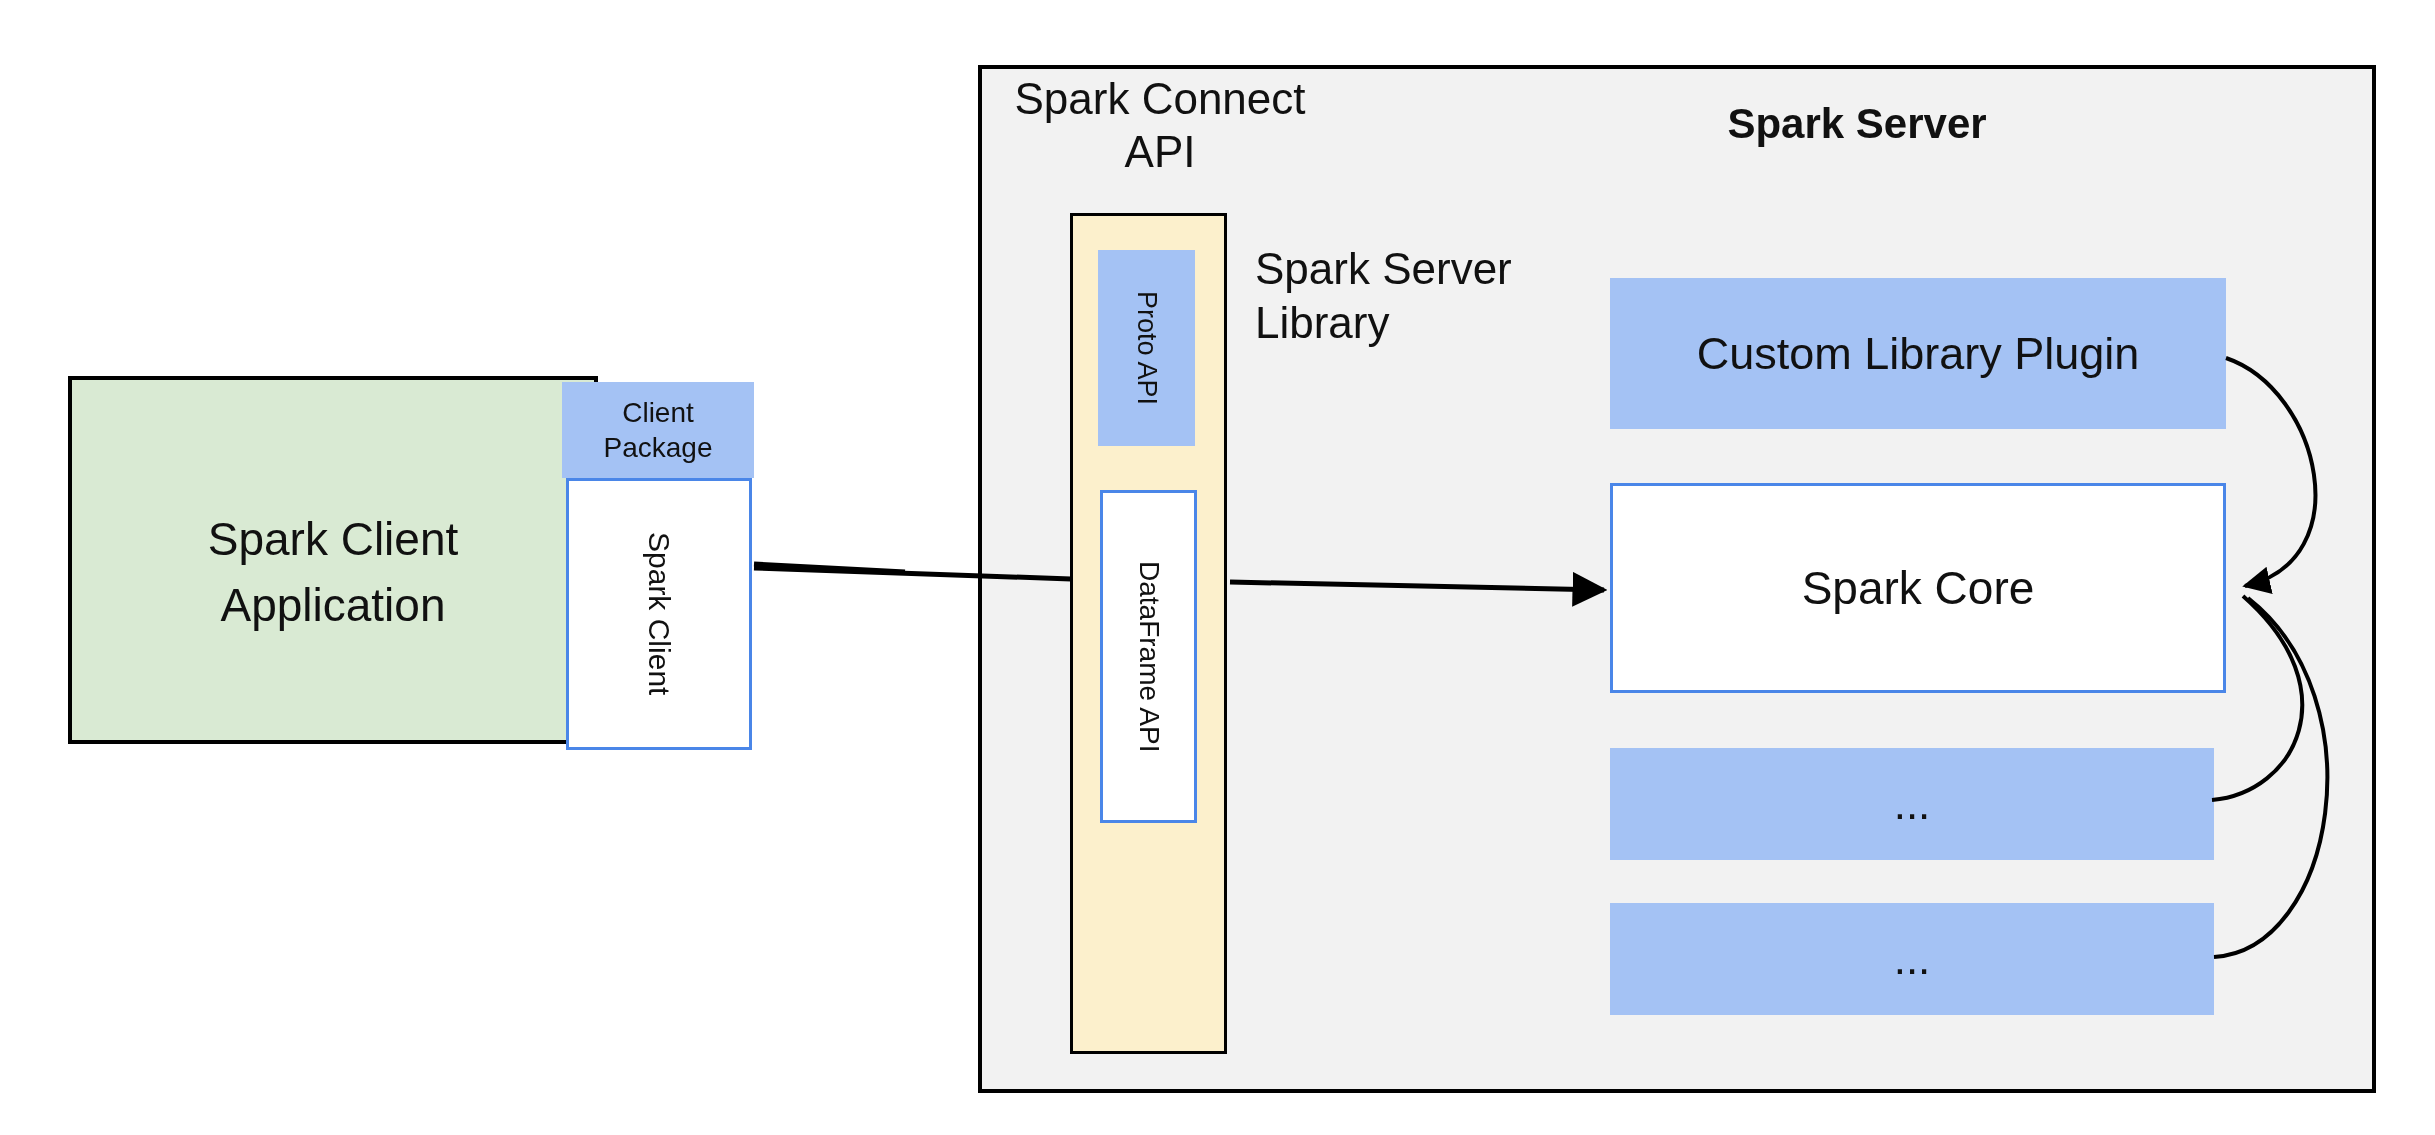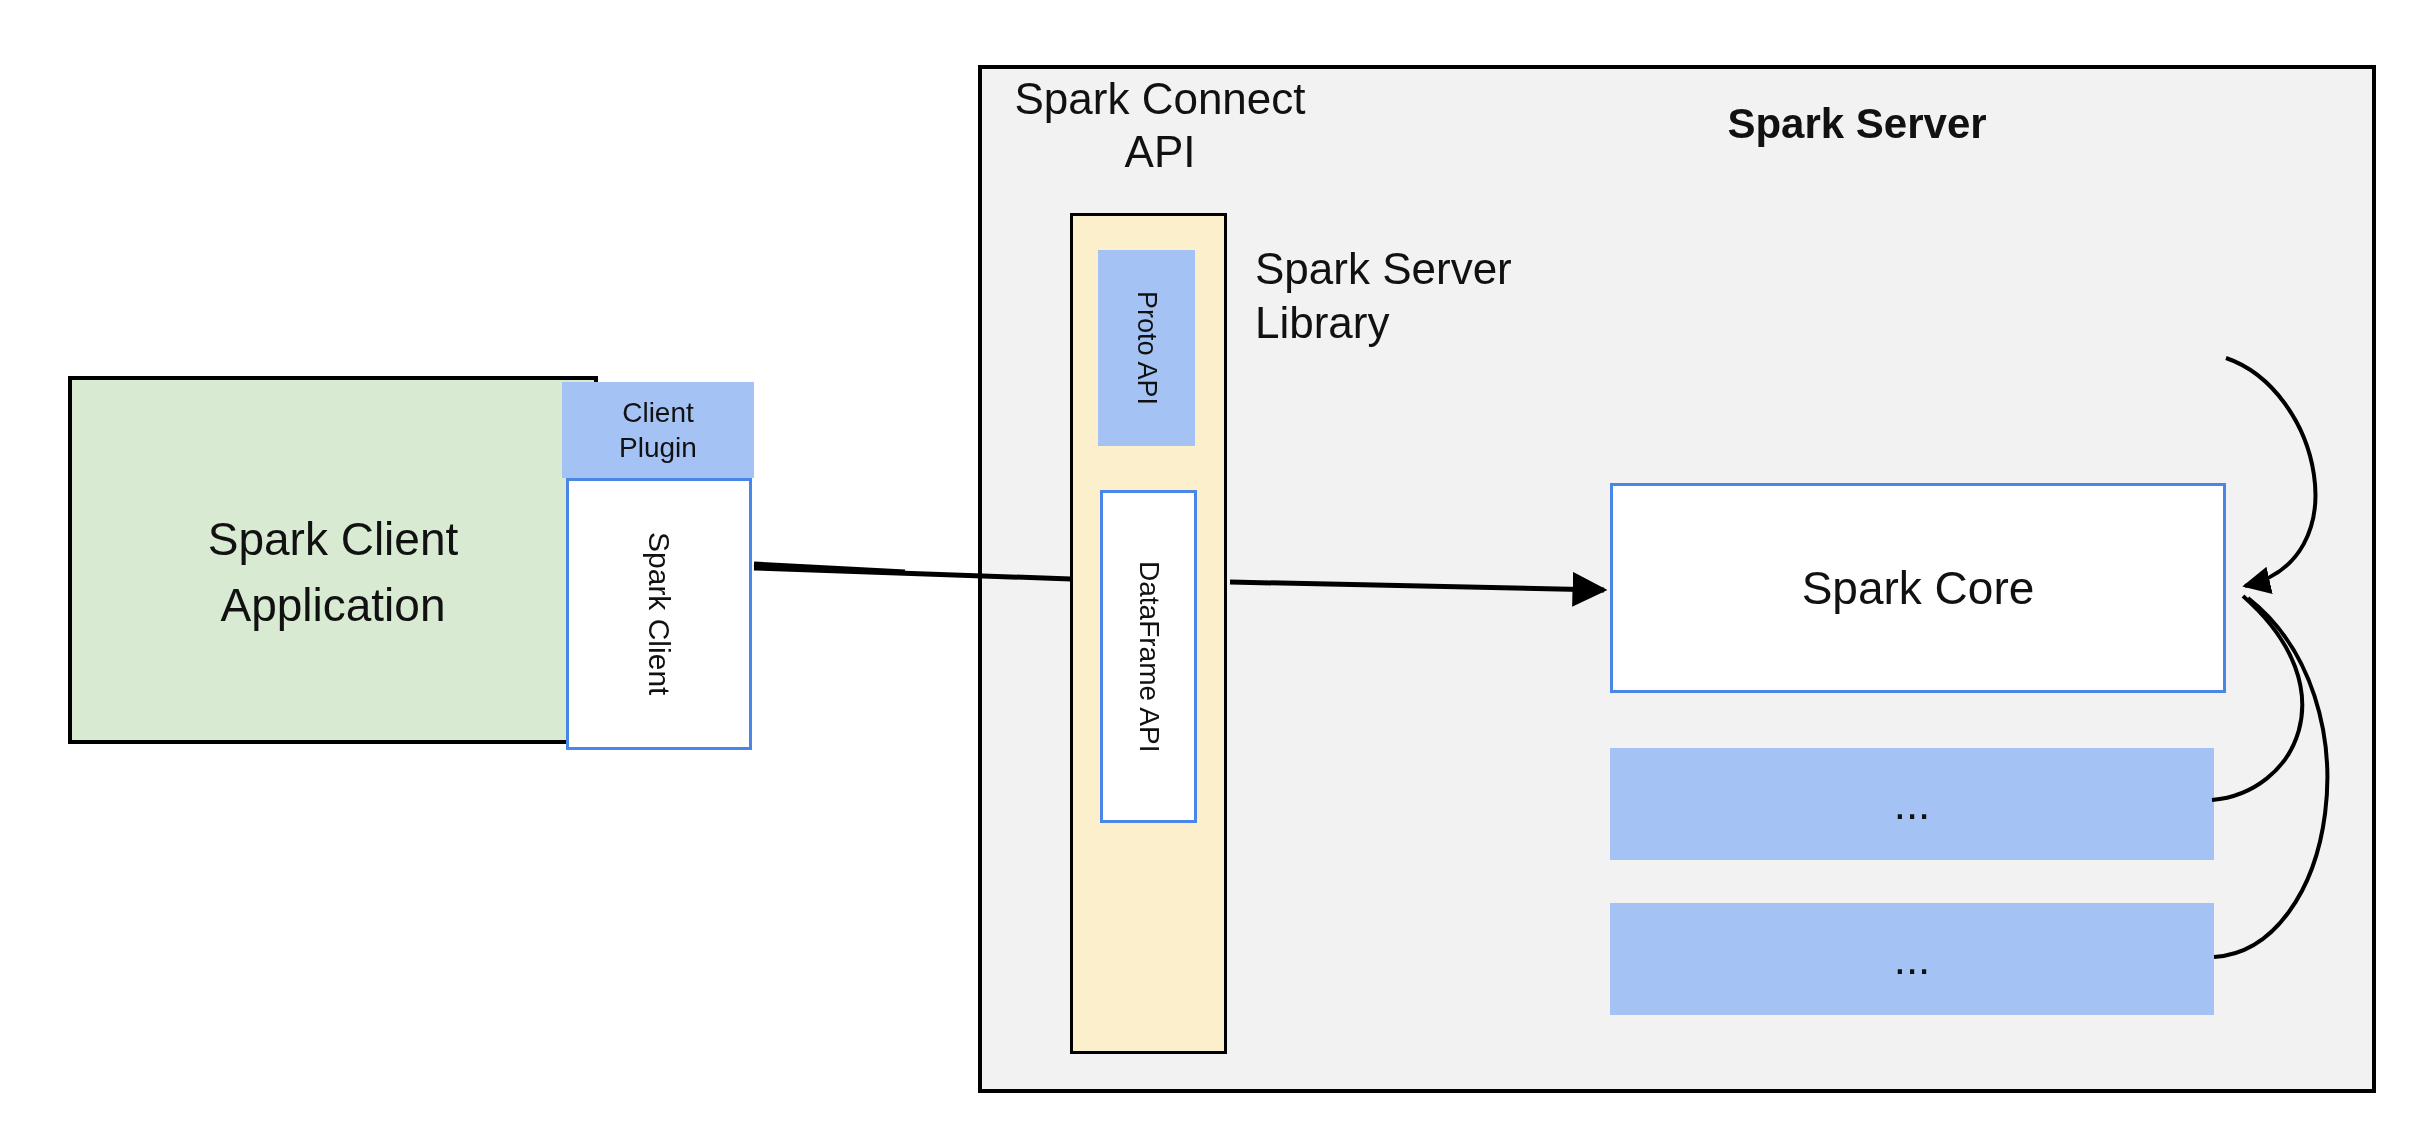--- a/index.html
+++ b/index.html
@@ -62,36 +62,39 @@
   <div class="abs server-title">Spark Server</div>
 
   <div class="abs yellow-box"></div>
   <div class="abs proto-box">
     <span class="vtext">Proto  API</span>
   </div>
   <div class="abs dataframe-box">
     <span class="vtext">DataFrame API</span>
   </div>
 
+  <div class="abs plugin-box center">
+    <span>Custom Library Plugin</span>
+  </div>
   <div class="abs core-box center">
     <span>Spark Core</span>
   </div>
   <div class="abs slot-box slot-1 center">
     <span>...</span>
   </div>
   <div class="abs slot-box slot-2 center">
     <span>...</span>
   </div>
 
   <div class="abs green-box center">
     <span class="lbl pre">Spark Client
 Application</span>
   </div>
   <div class="abs client-package center pre">Client
-Plugin</div>
+Package</div>
   <div class="abs spark-client-box">
     <span class="vtext">Spark Client</span>
   </div>
 
   <svg class="overlay" viewBox="0 0 2435 1135" xmlns="http://www.w3.org/2000/svg">
     <defs>
       <marker id="arrow" viewBox="0 0 10 10" refX="9" refY="5" markerWidth="7" markerHeight="7" orient="auto-start-reverse">
         <path d="M0,0 L10,5 L0,10 z" fill="#000"></path>
       </marker>
     </defs>

